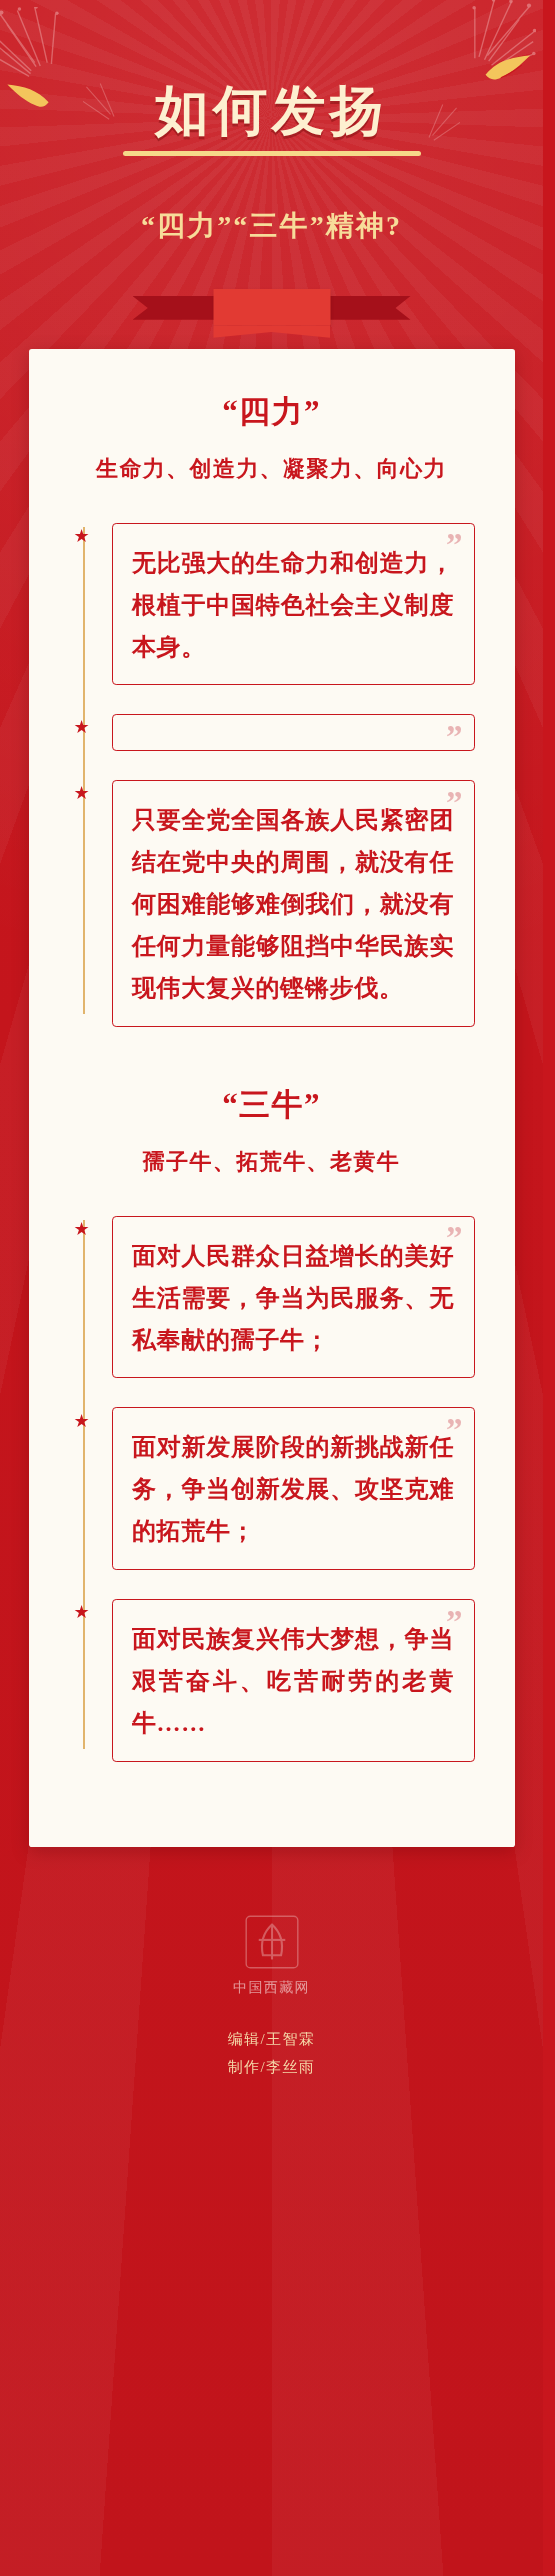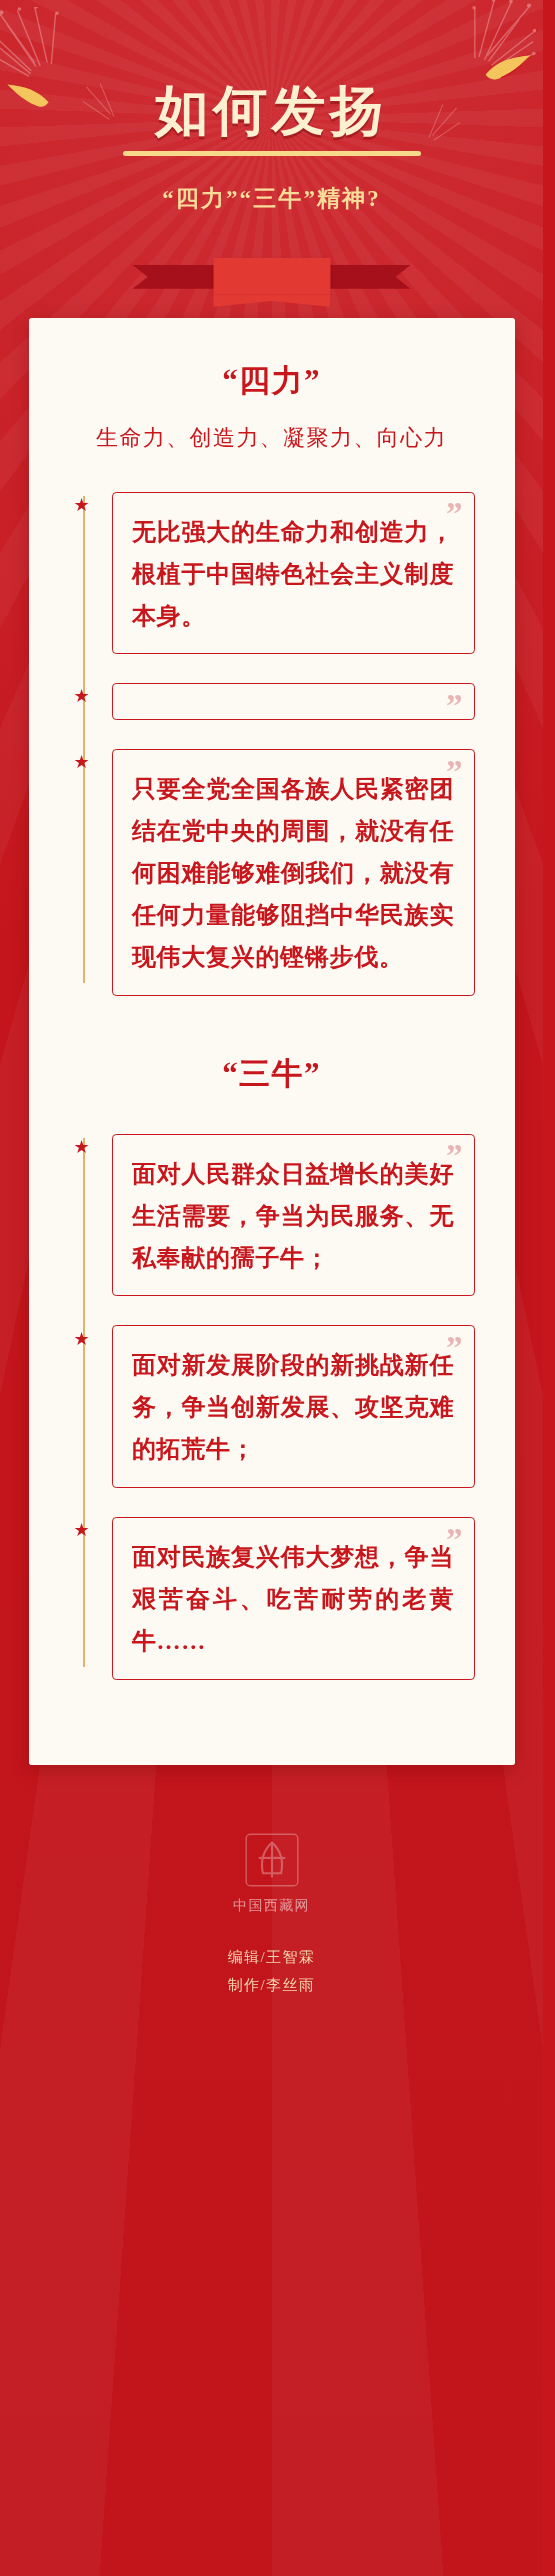--- a/index.html
+++ b/index.html
@@ -44,24 +44,24 @@
     line-height:1.05;
     color:#fdf0d0;
     letter-spacing:4.2px;
     text-shadow:0 2.8px 0 rgba(120,10,12,.45);
   }
   .title-underline{
     width:298px;height:4.9px;margin:11px auto 0 auto;
     background:#f6d98a;border-radius:2.8px;
   }
   .title-sub{
-    margin-top:16px;
-    font-family:"Liberation Serif","DejaVu Serif",serif;
-    font-weight:bold;
-    font-size:23px;
+    margin-top:40px;
+    font-family:"Liberation Serif","DejaVu Serif",serif;
+    font-weight:bold;
+    font-size:28px;
     letter-spacing:2.1px;
     color:#f7dc9a;
   }
   
   .bird{position:absolute;}
   .bird-l{left:5.6px;top:83px;}
   .bird-r{right:9.7px;top:54px;}
 
   
   .ribbon-wrap{position:relative;margin-top:39px;height:49px;z-index:5;}
@@ -96,21 +96,21 @@
     font-family:"Liberation Serif","DejaVu Serif",serif;
     font-weight:bold;
     font-size:31px;
     color:#c8161d;
     letter-spacing:1.4px;
   }
   .section-sub{
     text-align:center;
     margin-top:21px;
     font-family:"Liberation Serif","DejaVu Serif",serif;
-    font-weight:normal;
+    font-weight:bold;
     font-size:22px;
     color:#c8161d;
     letter-spacing:1.4px;
   }
   .timeline{
     position:relative;
     margin:39px 0 0 0;
     padding:0 40px 0 83px;
   }
   .timeline:before{
@@ -295,20 +295,21 @@
           </div>
         </div>
 
       </div>
     </div>
 
     <div class="divider-space"></div>
 
     <div>
       <div class="section-title">“三牛”</div>
+      <div class="section-sub">孺子牛、拓荒牛、老黄牛</div>
       <div class="timeline">
 
         <div class="item">
           <div class="star">★</div>
           <div class="quote-box">
             <span class="quote-mark">”</span>
             <div class="quote-text">面对人民群众日益增长的美好生活需要，争当为民服务、无私奉献的孺子牛；</div>
           </div>
         </div>
 

